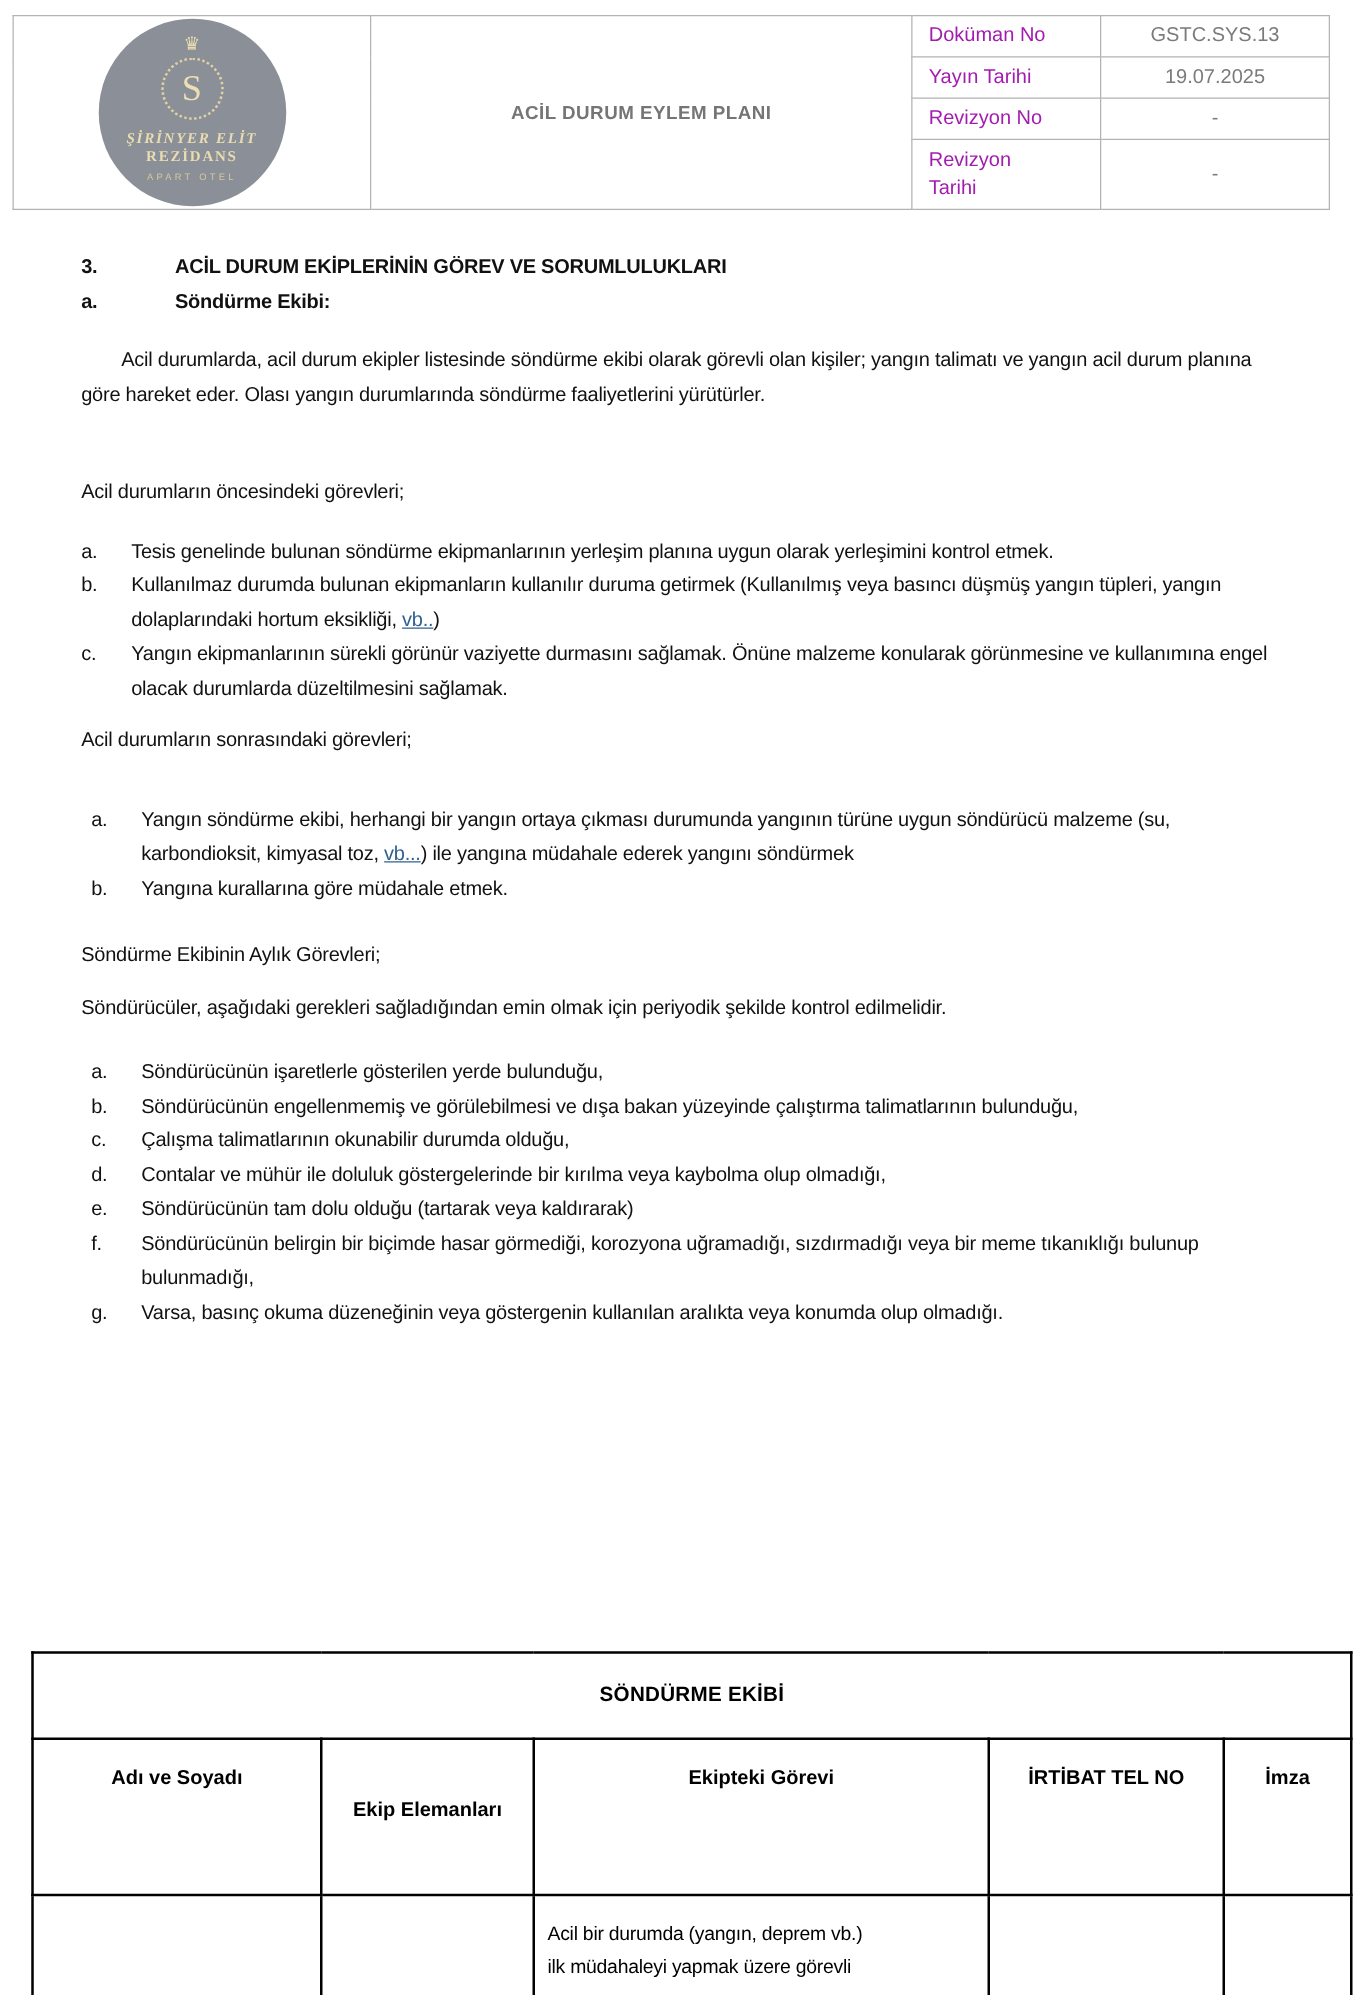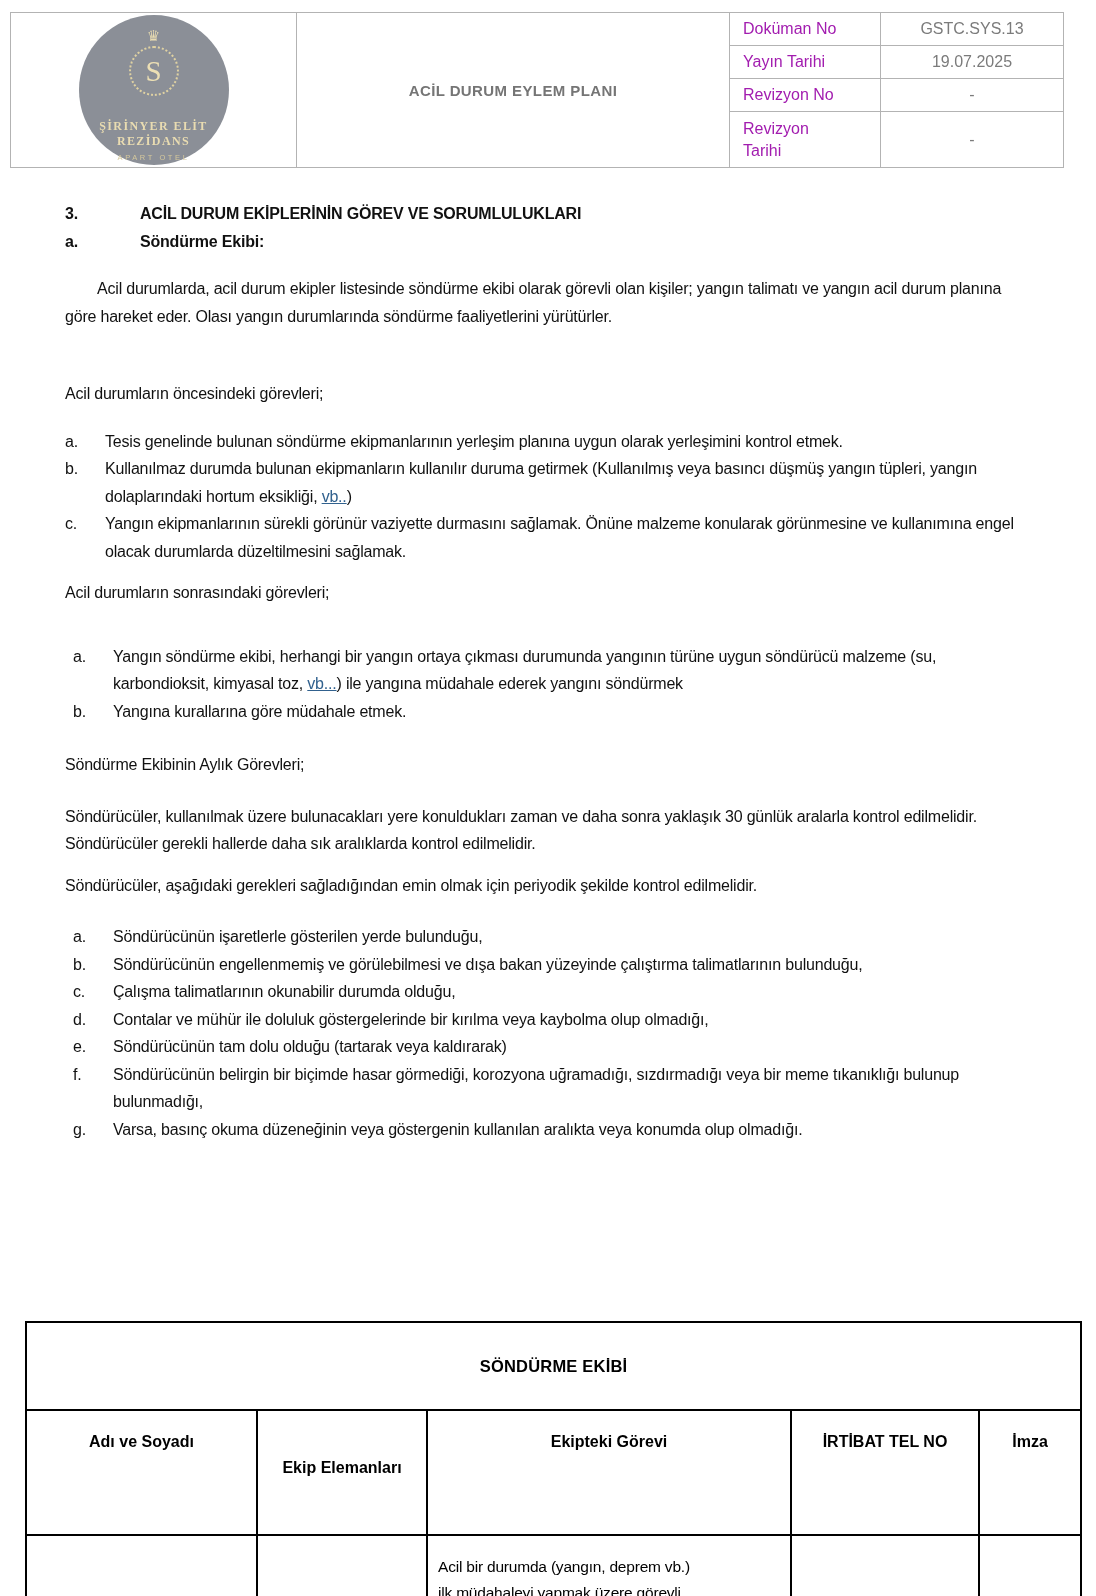--- a/index.html
+++ b/index.html
@@ -38,21 +38,21 @@
     margin-top:3px; width:50px; height:50px; border-radius:50%;
     border:2px dotted #e0d2a2; display:flex; align-items:center; justify-content:center;
   }
   .logo .mono {
     font-family:"Liberation Serif", serif; font-size:29px; color:#ecdfb4; line-height:1;
   }
   .logo .name1, .logo .name2 {
     font-family:"Liberation Serif", serif; font-weight:bold; font-size:12px;
     letter-spacing:1.4px; color:#e9dcb1; line-height:1.25;
   }
-  .logo .name1 { margin-top:23px; }
+  .logo .name1 { margin-top:7px;font-style:italic; }
   .logo .sub {
     margin-top:4px; font-size:7.5px; letter-spacing:2.6px; color:#d5c89c;
   }
 
   
   .doc-body {
     position:absolute; left:65px; top:200px; width:967px;
     font-size:16px; letter-spacing:-0.2px; line-height:27.5px; color:#111111;
   }
   .sec-line { display:flex; font-weight:bold; }
@@ -72,21 +72,21 @@
   .list-check { margin-top:24px; }
   .doclink { color:#31618e; text-decoration:underline; cursor:pointer; }
 
   
   .team-table {
     position:absolute; left:25px; top:1321px; width:1055px;
     border-collapse:collapse; table-layout:fixed; color:#000;
   }
   .team-table td { border:2px solid #000000; }
   .team-title-row td {
-    height:88px; text-align:center; font-weight:bold; font-size:16.5px;
+    height:69px; text-align:center; font-weight:bold; font-size:16.5px;
     letter-spacing:0.2px; vertical-align:middle;margin-top:20px;
   }
   .team-head-row td {
     height:125px; vertical-align:top; text-align:center;
     font-weight:bold; font-size:16px; padding-top:22px;
   }
   .team-head-row td.low { padding-top:48px; }
   .team-data-row td { height:49px; vertical-align:top; }
   .duty-cell {
     text-align:left; padding:18px 10px; font-size:15.5px; line-height:26px;
@@ -173,21 +173,20 @@
       <span class="txt"><span>Yangın söndürme ekibi, herhangi bir yangın ortaya çıkması durumunda yangının türüne uygun söndürücü malzeme (su, karbondioksit, kimyasal toz, </span><span class="doclink">vb...</span><span>) ile yangına müdahale ederek yangını söndürmek</span></span>
     </div>
     <div class="list-item">
       <span class="mark">b.</span>
       <span class="txt">Yangına kurallarına göre müdahale etmek.</span>
     </div>
   </div>
 
   <div class="h-monthly">Söndürme Ekibinin Aylık Görevleri;</div>
 
-  <p class="p-monthly1">Söndürücüler, kullanılmak üzere bulunacakları yere konuldukları zaman ve daha sonra yaklaşık 30 günlük aralarla kontrol edilmelidir. Söndürücüler gerekli hallerde daha sık aralıklarda kontrol edilmelidir.</p>
   <p class="p-monthly2">Söndürücüler, aşağıdaki gerekleri sağladığından emin olmak için periyodik şekilde kontrol edilmelidir.</p>
 
   <div class="list list-check indented">
     <div class="list-item">
       <span class="mark">a.</span>
       <span class="txt">Söndürücünün işaretlerle gösterilen yerde bulunduğu,</span>
     </div>
     <div class="list-item">
       <span class="mark">b.</span>
       <span class="txt">Söndürücünün engellenmemiş ve görülebilmesi ve dışa bakan yüzeyinde çalıştırma talimatlarının bulunduğu,</span>

